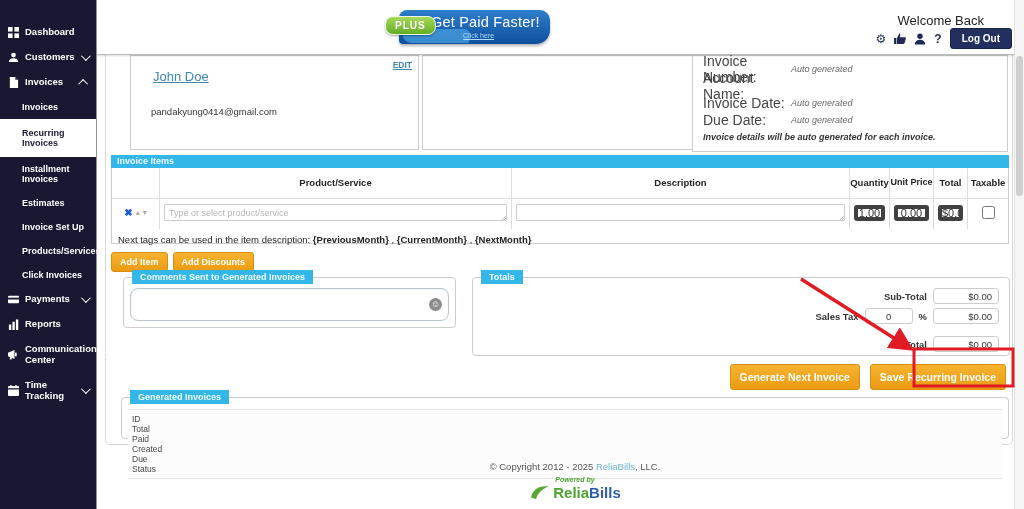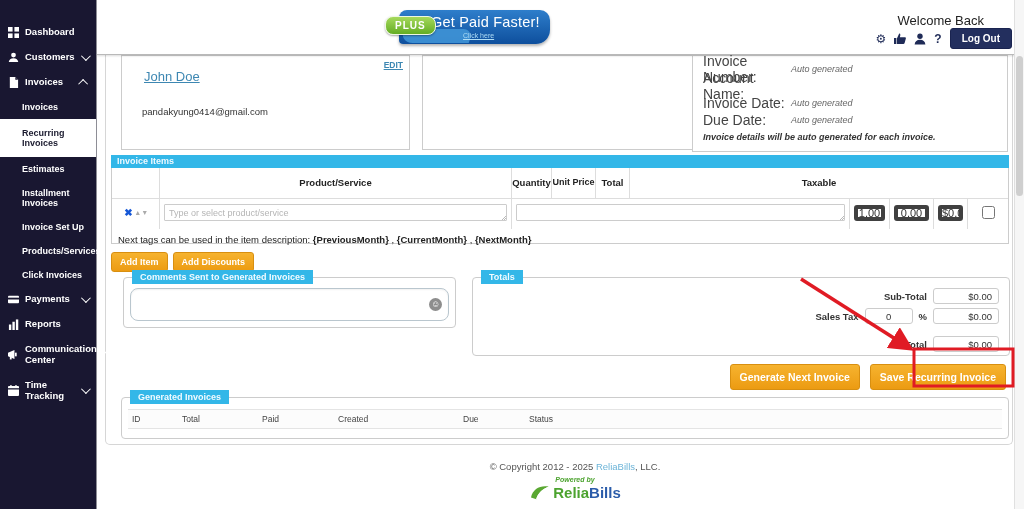--- a/index.html
+++ b/index.html
@@ -84,21 +84,21 @@
   .tot-row { display:flex; align-items:center; justify-content:flex-end; margin:4px 10px 0 0; gap:6px; }
   .tot-label { font-size:9.5px; font-weight:bold; color:#333; }
   .tot-input { width:66px; height:16px; border:1px solid #ccc; border-radius:3px; font-size:9.5px; text-align:right; padding:0 6px; color:#333; }
   .rate-input { width:48px; height:16px; border:1px solid #ccc; border-radius:3px; font-size:9.5px; text-align:center; color:#333; }
   .pct { font-size:9.5px; font-weight:bold; color:#333; }
 
   .big-btns { position:absolute; top:310px; right:6px; display:flex; gap:10px; }
 
   .fs-gen { left:15px; top:336px; width:888px; height:49px; }
   .gen-table { margin:5px 6px 0; border-top:1px solid #e4e4e4; border-bottom:1px solid #e4e4e4; background:#fcfcfc; }
-  .gen-head { display:flex; padding:4px 4px; font-size:8.5px; color:#444; }
+  .gen-head { display:flex; padding:4px 4px; font-size:8.5px; color:#444;flex-direction:column; }
   .gh { flex:0 0 auto; }
   .gh1{width:50px;} .gh2{width:80px;} .gh3{width:76px;} .gh4{width:125px;} .gh5{width:66px;} .gh6{flex:1;}
 
   .footer { position:absolute; left:0; right:16px; top:405px; text-align:center;margin-left:45px; }
   .copyright { font-size:9.5px; color:#555; }
   .copyright .brand-link { color:#6cb4d8; cursor:pointer; }
   .powered { font-size:7px; color:#4ca32f; font-style:italic; font-weight:bold; margin-top:4px; }
   .logo-row { display:flex; align-items:center; justify-content:center; gap:2px; margin-top:0; }
   .logo-text { font-size:15px; font-weight:bold; }
   .logo-text .g { color:#4ca32f; } .logo-text .b { color:#2b5caa; }
@@ -143,22 +143,22 @@
               <path d="M2 0 h6 l3 3 v9 h-9 z" fill="#fff"></path>
               <path d="M8 0 l3 3 h-3 z" fill="#191731"></path>
             </svg>
         </span>
         <span class="lbl">Invoices</span>
         <span class="chev up"></span>
       </div>
       <div class="subnav">
         <div class="subnav-item">Invoices</div>
         <div class="subnav-item active">Recurring Invoices</div>
+        <div class="subnav-item">Installment Invoices</div>
         <div class="subnav-item">Estimates</div>
-        <div class="subnav-item">Installment Invoices</div>
         <div class="subnav-item">Invoice Set Up</div>
         <div class="subnav-item">Products/Services</div>
         <div class="subnav-item">Click Invoices</div>
       </div>
       <div class="nav-item">
         <span class="icon">
           <svg width="11" height="11" viewBox="0 0 12 12">
               <rect x="0" y="2" width="12" height="8" rx="1" fill="#fff"></rect>
               <rect x="0" y="4" width="12" height="2" fill="#191731"></rect>
             </svg>
@@ -226,21 +226,21 @@
           </svg>
       </span>
       <span class="hicon" style="font-weight:bold;">?</span>
       <button class="logout-btn">Log Out</button>
     </div>
   </div>
 
   <div class="main">
     <div class="container">
 
-      <div class="panel" style="left:15px; width:289px;">
+      <div class="panel" style="left:24px; width:289px;">
         <span class="corner-link">EDIT</span>
         <span class="cust-name">John Doe</span>
         <span class="cust-email">pandakyung0414@gmail.com</span>
       </div>
 
       <div class="panel" style="left:316px; width:332px;">
         <span class="corner-link">ADD</span>
       </div>
 
       <div class="panel" style="left:586px; width:316px; height:97px; padding-top:6px;">
@@ -261,20 +261,23 @@
         </div>
         <div class="det-note">Invoice details will be auto generated for each invoice.</div>
       </div>
 
       <div class="section-bar">Invoice Items</div>
       <div class="items-panel">
         <div class="items-table">
           <div class="col w-act"></div>
           <div class="col w-prod">
             <div class="th">Product/Service</div>
+          </div>
+          <div class="col w-desc">
+            <div class="th">Description</div>
           </div>
           <div class="col w-qty">
             <div class="th">Quantity</div>
           </div>
           <div class="col w-unit">
             <div class="th" style="font-size:9px;">Unit Price</div>
           </div>
           <div class="col w-tot">
             <div class="th">Total</div>
           </div>

